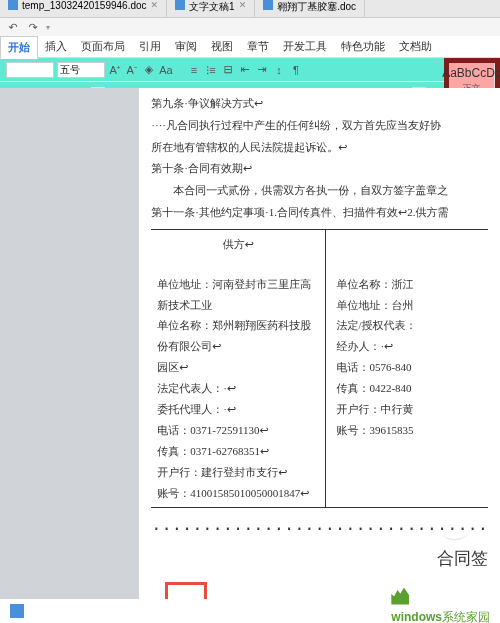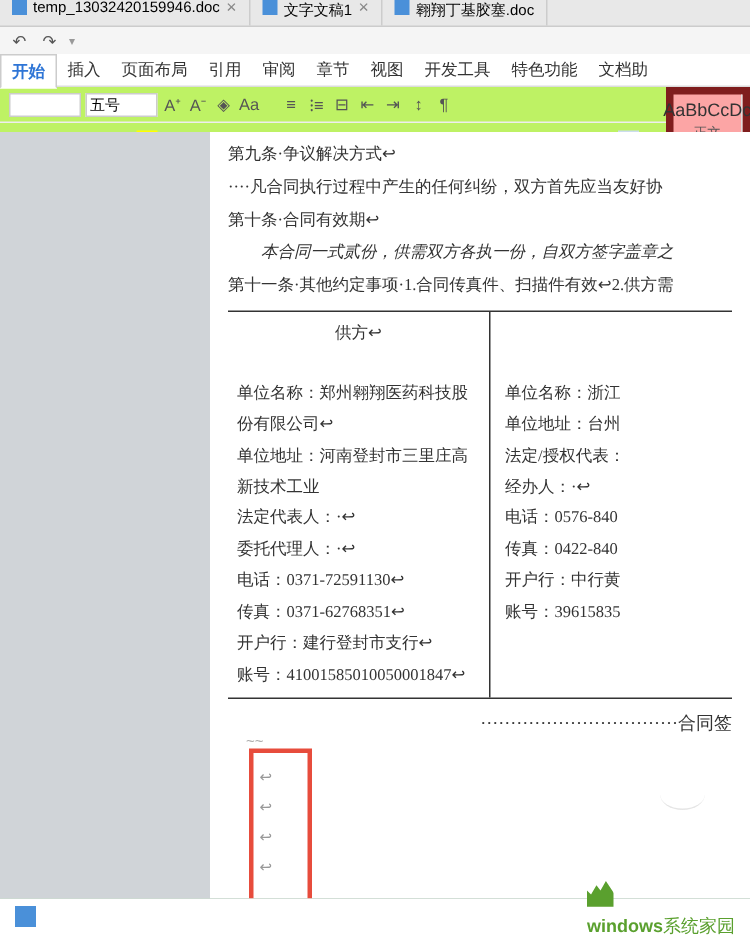--- a/index.html
+++ b/index.html
@@ -5,41 +5,41 @@
 * { margin: 0; padding: 0; box-sizing: border-box; }
 body { font-family: "Microsoft YaHei", Arial, sans-serif; font-size: 12px; background: #fff; width: 500px; height: 623px; overflow: hidden; position: relative; }
 .tabs { display: flex; background: #e8e8e8; border-bottom: 1px solid #ccc; height: 18px; align-items: center; font-size: 10px; }
 .tab { display: flex; align-items: flex-start; padding: 0 8px; height: 100%; border-right: 1px solid #ccc; gap: 4px; cursor: pointer; }
 .tab .doc-icon { width: 10px; height: 10px; background: #4a90d9; }
 .tab .close { color: #888; font-size: 9px; }
 .qat { display: flex; align-items: center; gap: 6px; padding: 2px 6px; background: #f5f5f5; height: 18px; font-size: 10px; color: #555; }
 .ribbon-tabs { display: flex; background: #fff; border-bottom: 1px solid #ddd; height: 22px; align-items: center; font-size: 11px; }
 .ribbon-tab { padding: 3px 7px; cursor: pointer; color: #333; }
 .ribbon-tab.active { background: #fff; border: 1px solid #ccc; border-bottom: 1px solid #fff; margin-bottom: -1px; color: #2e75d6; font-weight: bold; }
-.toolbar { display: flex; background: #bef264; padding: 3px 6px; gap: 4px; align-items: center; height: 24px; font-size: 10px; border-bottom: 1px solid #eee; }
+.toolbar { display: flex; background: #5eead4; padding: 3px 6px; gap: 4px; align-items: center; height: 24px; font-size: 10px; border-bottom: 1px solid #eee; }
 .toolbar.row2 { justify-content: space-between; }
 .tool-group { display: flex; align-items: center; gap: 3px; }
 .font-select { width: 48px; height: 16px; border: 1px solid #ccc; font-size: 10px; padding: 0 2px; background: #fff; }
 .tb-btn { width: 14px; height: 14px; display: inline-flex; align-items: center; justify-content: center; color: #555; cursor: pointer; font-size: 11px; }
 .style-preview { display: flex; height: 44px; border: 5px solid #7f1d1d; background: #fca5a5; position: absolute; right: 0; top: 58px; }
 .style-box { width: 46px; border-right: 1px solid #ddd; display: flex; flex-direction: column; align-items: center; justify-content: center; font-size: 9px; cursor: pointer; }
 .style-box .preview { font-size: 12px; color: #333; }
 .style-box.big .preview { font-size: 16px; font-weight: bold; }
 .style-box .label { font-size: 9px; color: #555; margin-top: 2px; }
-.page-area { position: absolute; top: 88px; left: 0; right: 0; bottom: 24px; background: #14532d; overflow: hidden; display: flex; justify-content: space-between; }
+.page-area { position: absolute; top: 88px; left: 0; right: 0; bottom: 24px; background: #86efac; overflow: hidden; display: flex; justify-content: space-between; }
 .ruler { width: 140px; background: #d0d4d8; }
 .page { background: #fff; flex: 1; padding: 6px 12px; font-size: 11px; font-family: SimSun, serif; color: #333; line-height: 1.8; position: relative; }
 .para { margin-bottom: 2px; }
-.indent { text-indent: 2em; font-style: italic; }
+.indent { text-indent: 2em; }
 .table-wrap { border-top: 1px solid #333; border-bottom: 1px solid #333; margin: 6px 0; display: flex; }
 .table-col { padding: 4px 6px; font-size: 11px; line-height: 1.9; }
 .col1 { width: 52%; border-right: 1px solid #333; }
 .col2 { width: 48%; padding-left: 10px; }
 .table-header { text-align: center; margin-bottom: 19px; }
-.appendix-line { text-align: right; padding-right: 0; font-size: 12px; margin-top: 4px; letter-spacing: 0; }
+.appendix-line { text-align: right; padding-right: 0; font-size: 17px; margin-top: 4px; letter-spacing: 0; font-family: Liberation Mono, monospace; }
 .red-box { border: 3px solid #e74c3c; width: 42px; height: 168px; margin: 6px 0 0 14px; padding: 6px 4px; font-size: 10px; line-height: 2.2; color: #999; }
 .red-box div { height: 20px; }
 .footer { position: absolute; bottom: 0; left: 0; right: 0; height: 24px; display: flex; align-items: center; justify-content: space-between; padding: 0 10px; background: #fff; }
 .footer-icon { width: 14px; height: 14px; background: #4a90d9; }
 .watermark { display: flex; align-items: flex-start; gap: 4px; font-size: 12px; color: #5aa02e; flex-direction: column; }
 .watermark .logo { width: 18px; height: 18px; background: #5aa02e; clip-path: polygon(0 100%, 0 40%, 15% 55%, 35% 20%, 50% 40%, 70% 5%, 100% 50%, 100% 100%); }
 .page-curl { position: absolute; right: 20px; bottom: 50px; width: 40px; height: 30px; opacity: 0.3; }
 .page-curl::before { content: ""; position: absolute; width: 30px; height: 20px; border-bottom: 1px solid #aaa; border-radius: 0 0 50% 50%; }
 .dd { font-size: 8px; color: #999; }
 .scribble { position: absolute; left: 164px; top: 486px; width: 20px; height: 16px; }
@@ -70,22 +70,22 @@
   <span class="tb-btn">↷</span>
   <span class="dd">▾</span>
 </div>
 
 <div class="ribbon-tabs">
   <div class="ribbon-tab active">开始</div>
   <div class="ribbon-tab">插入</div>
   <div class="ribbon-tab">页面布局</div>
   <div class="ribbon-tab">引用</div>
   <div class="ribbon-tab">审阅</div>
+  <div class="ribbon-tab">视图</div>
   <div class="ribbon-tab">章节</div>
-  <div class="ribbon-tab">视图</div>
   <div class="ribbon-tab">开发工具</div>
   <div class="ribbon-tab">特色功能</div>
   <div class="ribbon-tab">文档助</div>
 </div>
 
 <div class="toolbar">
   <div class="tool-group">
     <input class="font-select" value="" style="">
     <input class="font-select" value="五号" style="">
     <span class="tb-btn">A⁺</span>
@@ -136,29 +136,31 @@
     <span class="preview">AaBbCcDc</span>
     <span class="label">正文</span>
   </div>
 </div>
 
 <div class="page-area">
   <div class="ruler"></div>
   <div class="page">
     <div class="para">第九条·争议解决方式↩</div>
     <div class="para">····凡合同执行过程中产生的任何纠纷，双方首先应当友好协</div>
+    <div class="para">所在地有管辖权的人民法院提起诉讼。↩</div>
     <div class="para">第十条·合同有效期↩</div>
     <div class="para indent">本合同一式贰份，供需双方各执一份，自双方签字盖章之</div>
     <div class="para">第十一条·其他约定事项·1.合同传真件、扫描件有效↩2.供方需</div>
 
     <div class="table-wrap">
       <div class="table-col col1">
         <div class="table-header">供方↩</div>
+        <div>单位地址：河南登封市三里庄高新技术工业</div>
         <div>单位名称：郑州翱翔医药科技股份有限公司↩</div>
-        <div>单位地址：河南登封市三里庄高新技术工业</div>
+        <div>园区↩</div>
         <div>法定代表人：·↩</div>
         <div>委托代理人：·↩</div>
         <div>电话：0371-72591130↩</div>
         <div>传真：0371-62768351↩</div>
         <div>开户行：建行登封市支行↩</div>
         <div>账号：41001585010050001847↩</div>
       </div>
       <div class="table-col col2">
         <div class="table-header">&nbsp;</div>
         <div>单位名称：浙江</div>

